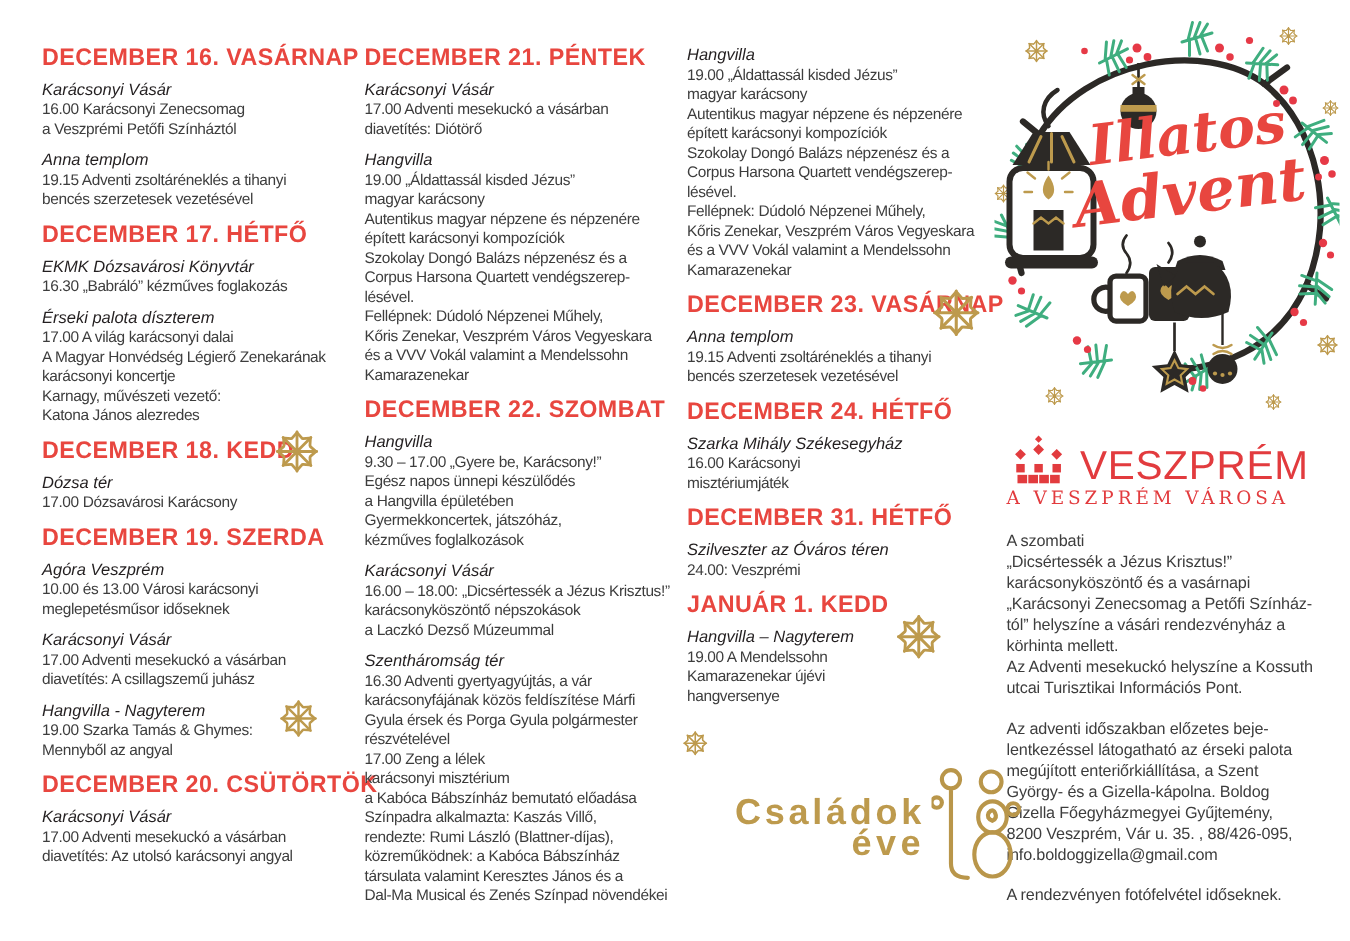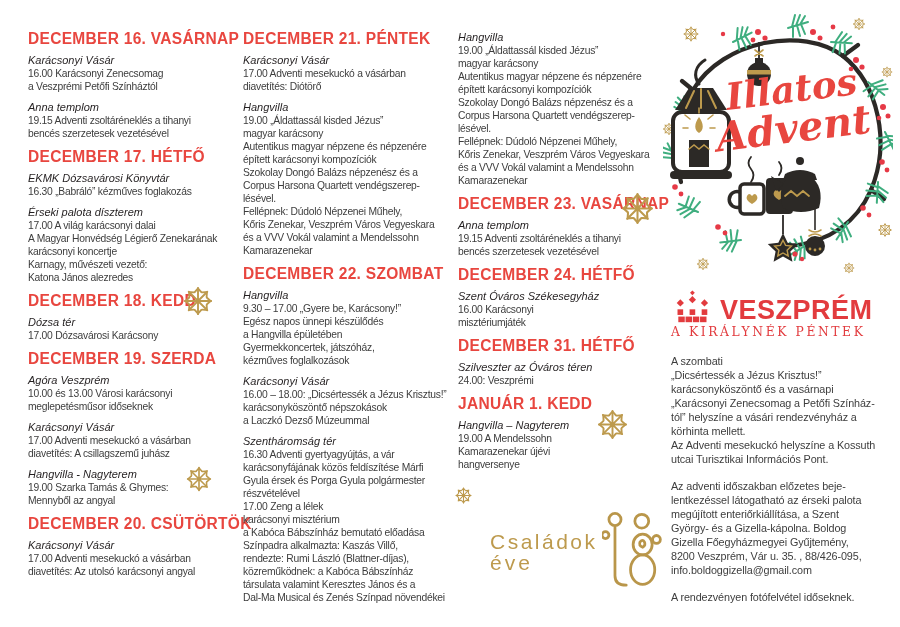--- a/index.html
+++ b/index.html
@@ -22,28 +22,28 @@
   .desc{font-size:10.3px;color:var(--ink);line-height:13px;letter-spacing:-.25px;white-space:pre}
   .brand-col{position:absolute;left:663px;top:12px;width:230px}
   .wreath{display:block}
   .pine path{stroke:var(--pine-green);stroke-width:2;stroke-linecap:round;fill:none}
   .branch{stroke:var(--black);stroke-width:4.2;stroke-linecap:round;fill:none}
   .berry{fill:var(--berry)}
   .gold-stroke{stroke:var(--gold);fill:none;stroke-linecap:round}
   .script-title{font-family:"DejaVu Serif",serif;font-style:italic;font-weight:bold;fill:var(--red)}
   .veszprem{margin-top:6px;padding-left:8px}
   .vrow{display:flex;align-items:flex-end;gap:7px}
-  .vname{font-size:27px;font-weight:700;color:var(--brand-red);letter-spacing:.5px;line-height:26px}
+  .vname{font-size:27px;font-weight:400;color:var(--brand-red);letter-spacing:.5px;line-height:26px}
   .vtag{font-family:"DejaVu Serif",serif;font-size:12.3px;letter-spacing:2.6px;color:var(--brand-red);margin-top:2px;white-space:pre}
   .info{font-size:10.8px;line-height:14px;color:var(--ink);white-space:pre;margin-top:13px;padding-left:8px;letter-spacing:-.1px}
   .info.first{margin-top:15px}
   .flake{position:absolute}
   .flake use{stroke:var(--gold)}
   .csaladok{position:absolute;left:490px;top:510px;display:flex;align-items:center;gap:4px}
-  .cs-lines{color:var(--gold);font-weight:normal;letter-spacing:2.5px;line-height:21px;font-size:21px}
+  .cs-lines{text-align:right;color:var(--gold);font-weight:bold;letter-spacing:2.5px;line-height:21px;font-size:24px}
   .cs-lines .cs2{letter-spacing:3px}
 </style>
 </head>
 <body>
 
 <svg width="0" height="0" style="position:absolute" aria-hidden="true">
   <defs>
     <g id="flake" fill="none" stroke-linecap="round" stroke-width="2">
       <path d="M0 -14 V14 M-14 0 H14 M-9.9 -9.9 L9.9 9.9 M-9.9 9.9 L9.9 -9.9"></path>
       <path d="M-3.5 -9.5 L0 -13.5 L3.5 -9.5"></path>
@@ -184,21 +184,21 @@
 Kamarazenekar</div>
       </div>
       <div class="date-heading">DECEMBER 23. VASÁRNAP</div>
       <div class="event">
         <div class="venue">Anna templom</div>
         <div class="desc">19.15 Adventi zsoltáréneklés a tihanyi
 bencés szerzetesek vezetésével</div>
       </div>
       <div class="date-heading">DECEMBER 24. HÉTFŐ</div>
       <div class="event">
-        <div class="venue">Szent Óváros Székesegyház</div>
+        <div class="venue">Szarka Mihály Székesegyház</div>
         <div class="desc">16.00 Karácsonyi
 misztériumjáték</div>
       </div>
       <div class="date-heading">DECEMBER 31. HÉTFŐ</div>
       <div class="event">
         <div class="venue">Szilveszter az Óváros téren</div>
         <div class="desc">24.00: Veszprémi</div>
       </div>
       <div class="date-heading">JANUÁR 1. KEDD</div>
       <div class="event">
@@ -347,21 +347,21 @@
               <rect x="20" y="17" width="7" height="7"></rect>
               <rect x="35" y="17" width="7" height="7"></rect>
             <polygon points="8.5,4.5 13,9 8.5,13.5 4,9"></polygon>
             <polygon points="23.5,0.5 28,5 23.5,9.5 19,5"></polygon>
             <polygon points="38.5,4.5 43,9 38.5,13.5 34,9"></polygon>
             <polygon points="23.5,-6.5 26.5,-3.5 23.5,-0.5 20.5,-3.5"></polygon>
           </g>
         </svg>
         <span class="vname">VESZPRÉM</span>
       </div>
-      <div class="vtag">A KIRÁLYNÉK PÉNTEK</div>
+      <div class="vtag">A VESZPRÉM VÁROSA</div>
     </div>
 
     <div class="info first">A szombati
 „Dicsértessék a Jézus Krisztus!”
 karácsonyköszöntő és a vasárnapi
 „Karácsonyi Zenecsomag a Petőfi Színház-
 tól” helyszíne a vásári rendezvényház a
 körhinta mellett.
 Az Adventi mesekuckó helyszíne a Kossuth
 utcai Turisztikai Információs Pont.</div>

